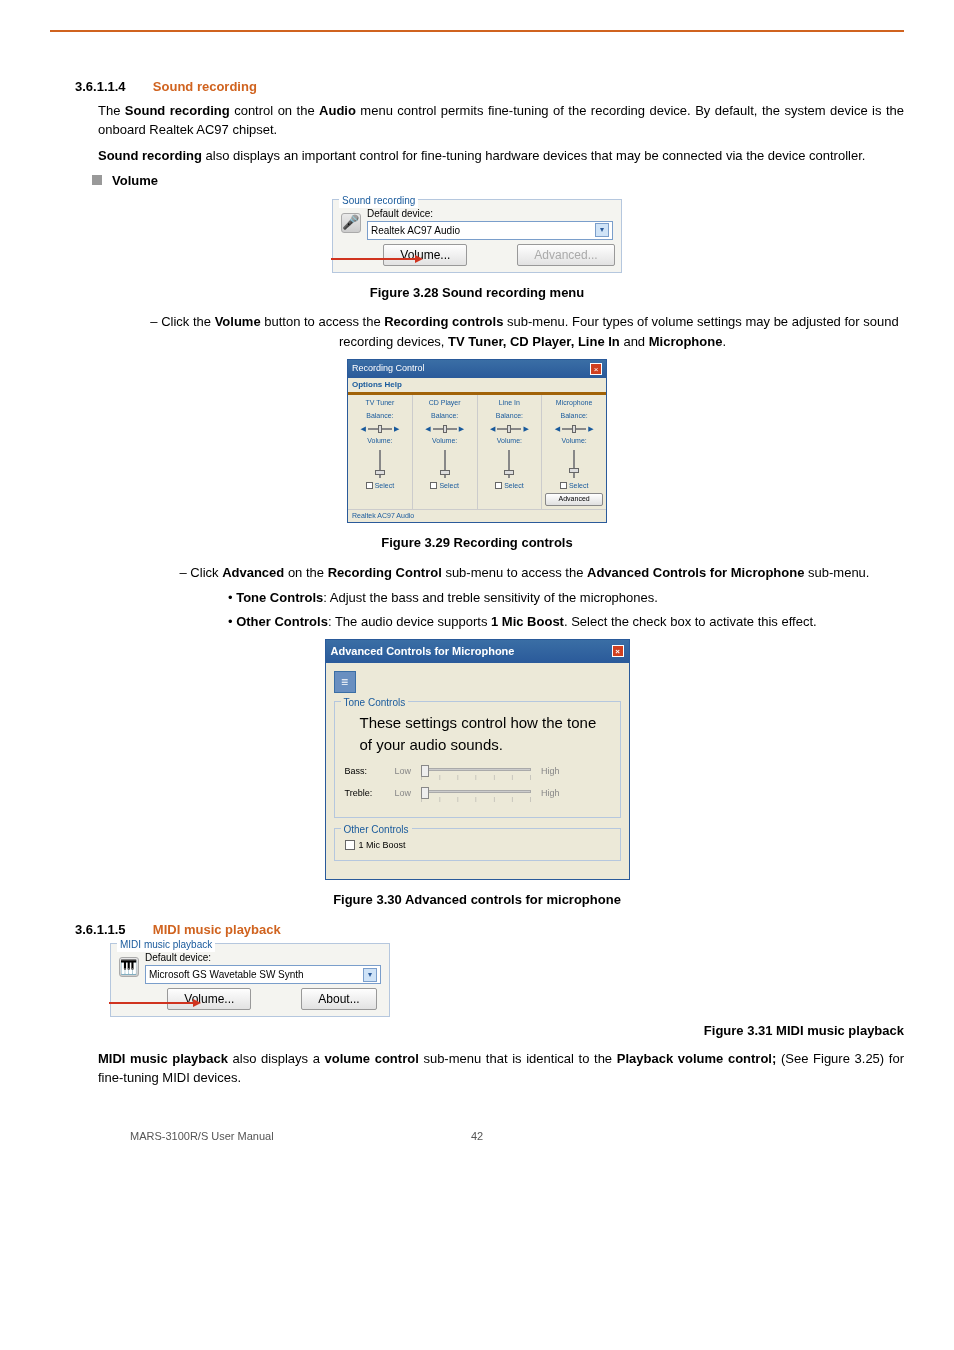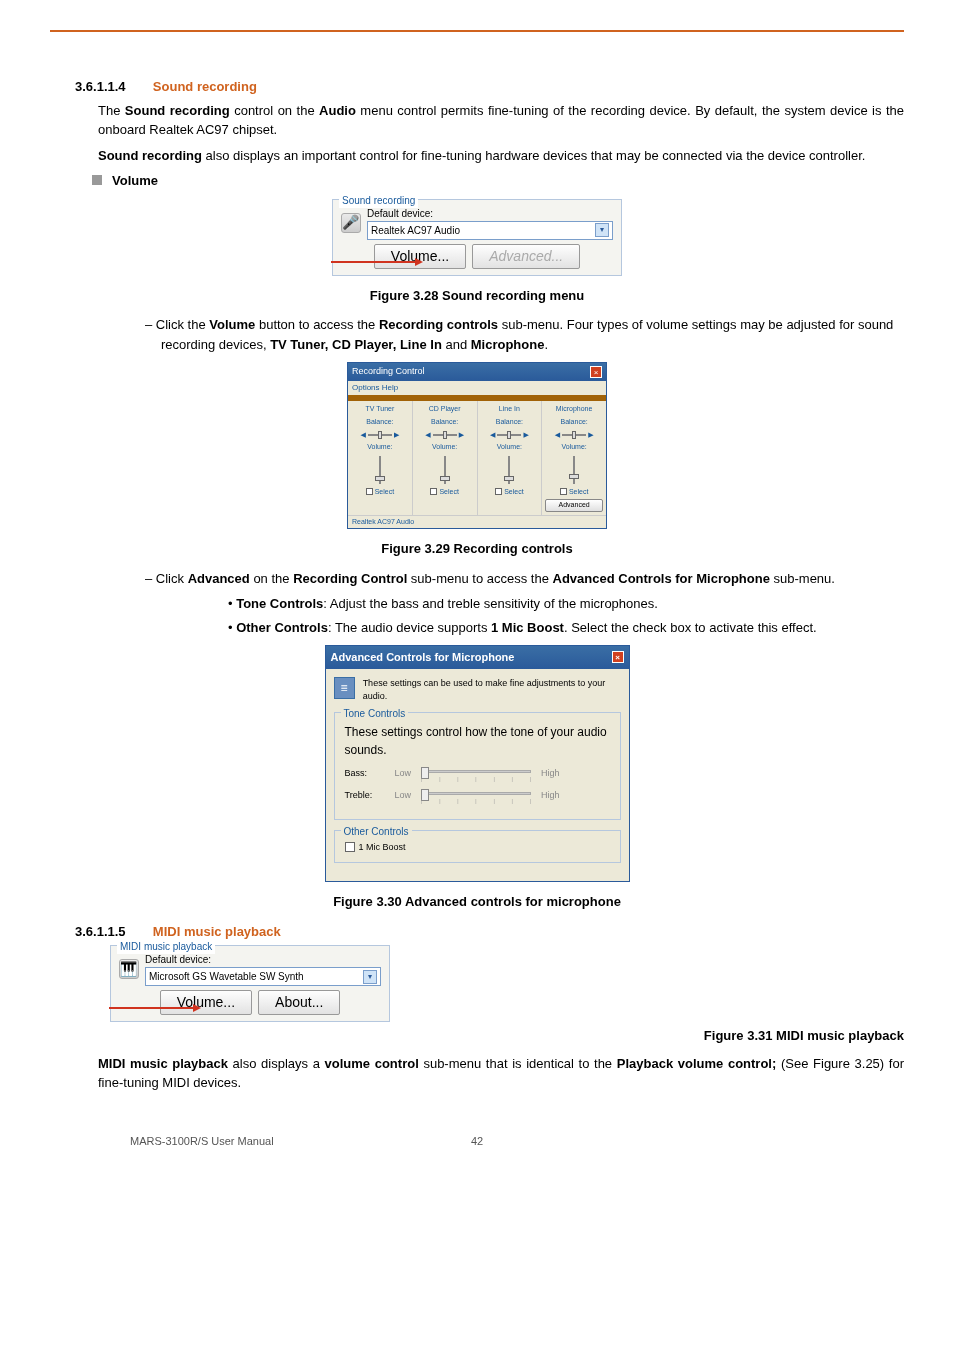--- a/index.html
+++ b/index.html
@@ -65,20 +65,21 @@
       text-align: center;
       font-weight: bold;
       font-size: 13px;
       margin: 4px 0 10px 0;
     }
     .sub-bullet {
       margin-left: 95px;
       margin-bottom: 6px;
       text-indent: -16px;
       padding-left: 16px;
+      text-align: center;
     }
     .sub-bullet::before {
       content: "– ";
     }
     .sub-sub {
       margin-left: 130px;
       margin-bottom: 4px;
       text-indent: -12px;
       padding-left: 60px;
     }
@@ -163,26 +164,26 @@
     .sr-btn-row {
       display: flex;
       justify-content: center;
       gap: 6px;
       margin-top: 4px;
     }
     .sr-btn {
       border: 1px solid #999;
       background: linear-gradient(#fefefe,#e2e2e2);
       padding: 1px 16px;
-      font-size: 14px;
+      font-size: 12px;
       border-radius: 2px;
+      margin-left: 44px;
     }
     .sr-btn.disabled {
       color: #aaa;
-      font-style: italic;
     }
     .red-arrow {
       position: absolute;
       left: -10px;
       bottom: 6px;
       width: 90px;
       height: 0;
       border-top: 2px solid #d0331f;
     }
     .red-arrow::after {
@@ -219,21 +220,22 @@
       height: 12px;
       text-align: center;
       font-size: 8px;
       border: 1px solid #fff;
     }
     .rc-menu {
       font-size: 8px;
       color: #195a9c;
       padding: 1px 4px;
       background: #ece9d8;
-      border-bottom: 6px solid #a16207;
+      border-bottom: 3px solid #a16207;
+      font-weight: bold;
     }
     .rc-cols {
       display: flex;
     }
     .rc-col {
       flex: 1;
       padding: 3px 3px;
       border-right: 1px solid #ccc;
       text-align: center;
     }
@@ -367,22 +369,23 @@
     .ac-group-title {
       position: absolute;
       top: -7px;
       left: 6px;
       background: #ece9d8;
       color: #195a9c;
       font-size: 10px;
       padding: 0 3px;
     }
     .ac-desc {
-      font-size: 12px;
+      font-size: 15px;
       margin-bottom: 8px;
+      margin-left: 15px;
     }
     .ac-slider-row {
       display: flex;
       align-items: flex-end;
       gap: 10px;
       font-size: 9px;
       color: #888;
       margin-bottom: 8px;
     }
     .ac-slider-row .lbl {
@@ -625,21 +628,20 @@
 
 <div class="fig-block">
   <div class="ac-window">
     <div class="ac-title">
       <span>Advanced Controls for Microphone</span>
       <span class="rc-close">×</span>
     </div>
     <div class="ac-body">
       <div class="ac-intro">
         <div class="ac-icon">≡</div>
-        <div>These settings can be used to make fine adjustments to your audio.</div>
       </div>
       <div class="ac-group">
         <div class="ac-group-title">Tone Controls</div>
         <div class="ac-desc">These settings control how the tone of your audio sounds.</div>
         <div class="ac-slider-row">
           <span class="lbl">Bass:</span>
           <span>Low</span>
           <div class="ac-track">
             <div class="rail"></div>
               <div class="th"></div>

